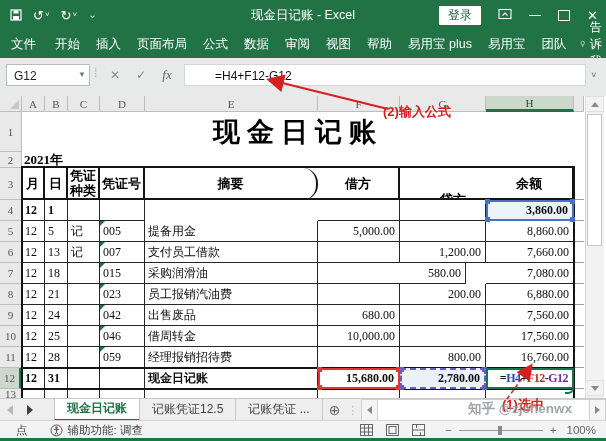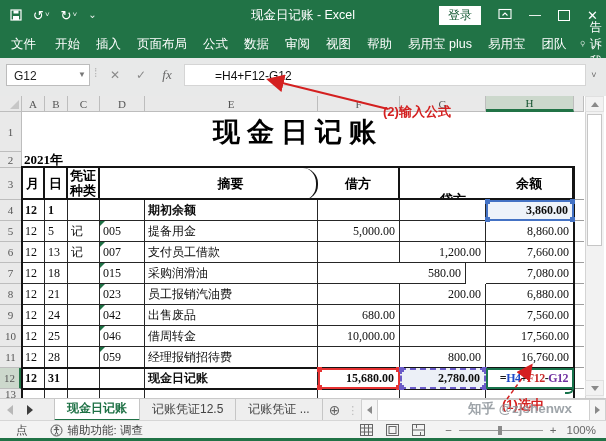--- a/index.html
+++ b/index.html
@@ -194,29 +194,29 @@
       <div class="rowh" style="left: 0px; top: 209px; width: 22px; height: 21px;">9</div>
       <div class="rowh" style="left: 0px; top: 230px; width: 22px; height: 21px;">10</div>
       <div class="rowh" style="left: 0px; top: 251px; width: 22px; height: 21px;">11</div>
       <div class="rowh rowsel" style="left: 0px; top: 272px; width: 22px; height: 21px;">12</div>
       <div class="rowh" style="left: 0px; top: 293px; width: 22px; height: 10px;">13</div>
       <div class="sheet-title" style="left: 22px; top: 16px; width: 552px; height: 40px;">现金日记账</div>
       <div class="sheet-year" style="left: 24px; top: 56px; width: 120px; height: 16px;">2021年</div>
       <div class="th" style="left: 22px; top: 72px; width: 23px; height: 32px;">月</div>
       <div class="th" style="left: 45px; top: 72px; width: 23px; height: 32px;">日</div>
       <div class="th" style="left: 68px; top: 72px; width: 32px; height: 32px;">凭证种类</div>
+      <div class="th" style="left: 100px; top: 72px; width: 45px; height: 32px;">凭证号</div>
       <div class="th" style="left: 145px; top: 72px; width: 173px; height: 32px; border-radius: 15px;">摘要</div>
       <div class="th" style="left: 318px; top: 72px; width: 82px; height: 32px;">借方</div>
       <div class="th" style="left: 400px; top: 72px; width: 108px; height: 32px; margin-top: 16px;">贷方</div>
       <div class="th" style="left: 486px; top: 72px; width: 88px; height: 32px;">余额</div>
       <div class="td l b" style="left: 22px; top: 104px; width: 23px; height: 21px;">12</div>
       <div class="td l b" style="left: 45px; top: 104px; width: 23px; height: 21px;">1</div>
       <div class="td l b" style="left: 68px; top: 104px; width: 32px; height: 21px;"></div>
       <div class="td l b" style="left: 100px; top: 104px; width: 45px; height: 21px;"></div>
-      <div class="td l b" style="left: 145px; top: 104px; width: 173px; height: 21px;">期初余额</div>
       <div class="td r b" style="left: 318px; top: 104px; width: 82px; height: 21px;"></div>
       <div class="td r b" style="left: 400px; top: 104px; width: 86px; height: 21px;"></div>
       <div class="td r b ref ref-blue" style="left: 486px; top: 104px; width: 88px; height: 21px;">3,860.00<span class="hdl" style="background: rgb(68, 114, 196); left: -3px; top: -3px;"></span><span class="hdl" style="background: rgb(68, 114, 196); right: -3px; top: -3px;"></span><span class="hdl" style="background: rgb(68, 114, 196); left: -3px; bottom: -3px;"></span><span class="hdl" style="background: rgb(68, 114, 196); right: -3px; bottom: -3px;"></span></div>
       <div class="td l" style="left: 22px; top: 125px; width: 23px; height: 21px;">12</div>
       <div class="td l" style="left: 45px; top: 125px; width: 23px; height: 21px;">5</div>
       <div class="td l" style="left: 68px; top: 125px; width: 32px; height: 21px;">记</div>
       <div class="td l tri" style="left: 100px; top: 125px; width: 45px; height: 21px;">005</div>
       <div class="td l" style="left: 145px; top: 125px; width: 173px; height: 21px;">提备用金</div>
       <div class="td r" style="left: 318px; top: 125px; width: 82px; height: 21px;">5,000.00</div>
       <div class="td r" style="left: 400px; top: 125px; width: 86px; height: 21px;"></div>

